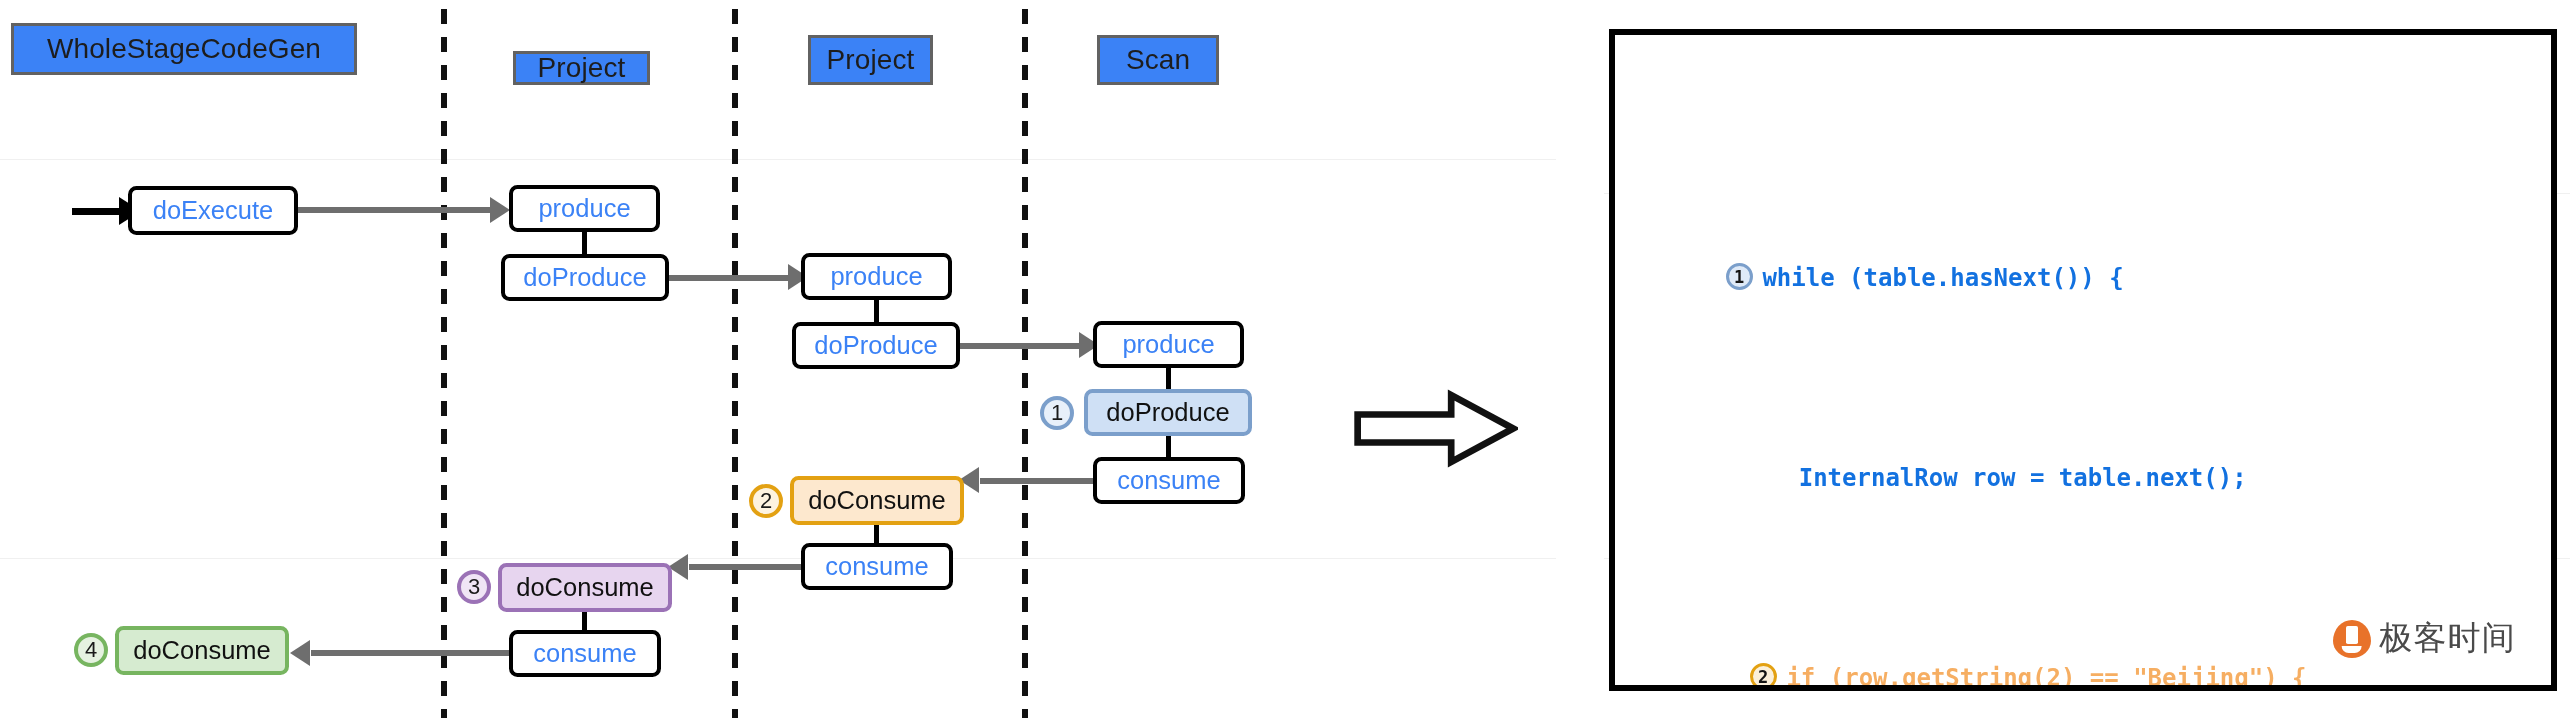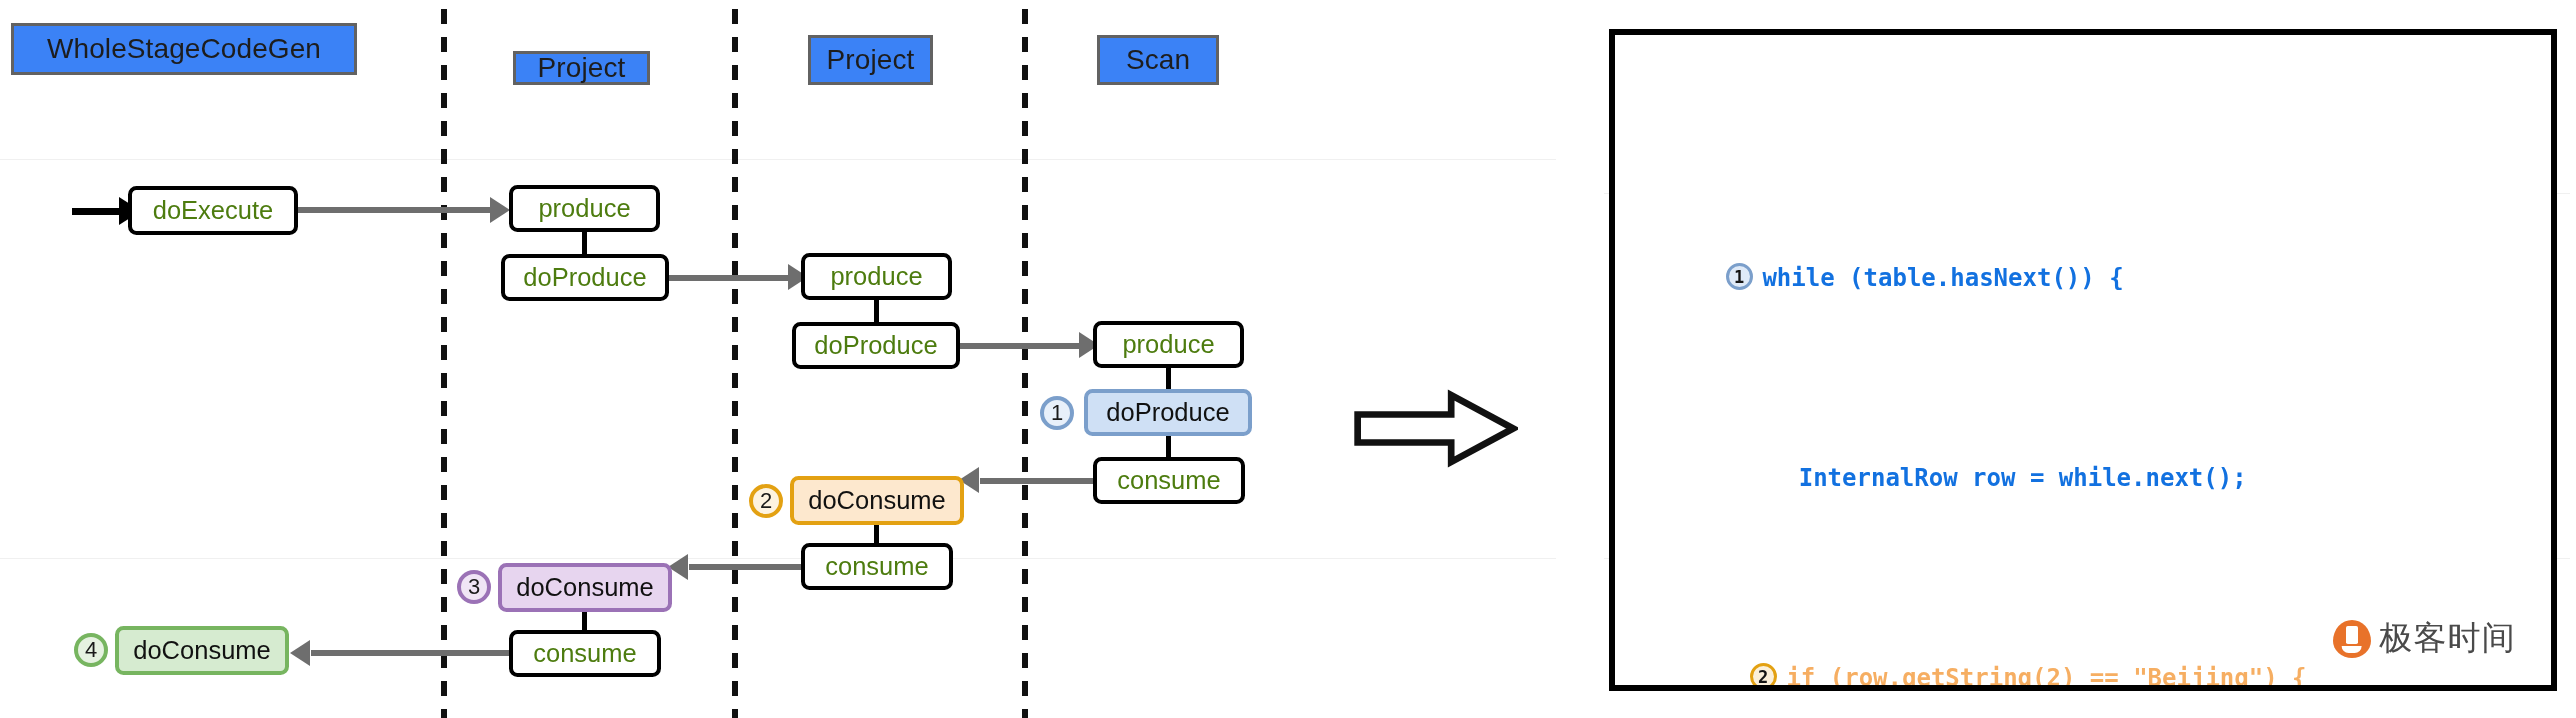--- a/index.html
+++ b/index.html
@@ -18,21 +18,21 @@
   }
 
   
   .node{
     position:absolute;
     background:#ffffff;
     border:4.3px solid #000000;
     border-radius:8.5px;
     box-sizing:border-box;
     display:flex;align-items:center;justify-content:center;
-    font-size:25.5px;color:#4d7c0f;
+    font-size:25.5px;color:#3b82f6;
     white-space:nowrap;
     z-index:3;
   }
   .node.blue  {background:#cfe0f5;border-color:#7b9fcb;color:#111;}
   .node.orange{background:#fde8ce;border-color:#e3a112;color:#111;}
   .node.purple{background:#e7d5ef;border-color:#9b72b6;color:#111;}
   .node.green {background:#d6ebd0;border-color:#77b560;color:#111;}
 
   
   .badge{
@@ -257,21 +257,21 @@
 </div>
 
 <div class="code-panel" style="left:1609px;top:29px;width:948px;height:662px;">
   <div class="code-lines">
 
     <div class="cline" style="padding-left:0px;">
       <span class="cbadge b-blue">1</span><span class="c-blue">while (table.hasNext()) {</span>
     </div>
 
     <div class="cline" style="padding-left:73px;">
-      <span class="c-blue">InternalRow row = while.next();</span>
+      <span class="c-blue">InternalRow row = table.next();</span>
     </div>
 
     <div class="cline" style="padding-left:24px;">
       <span class="cbadge b-orange">2</span><span class="c-orange">if (row.getString(2) == "Beijing") {</span>
     </div>
 
     
 
     
 

